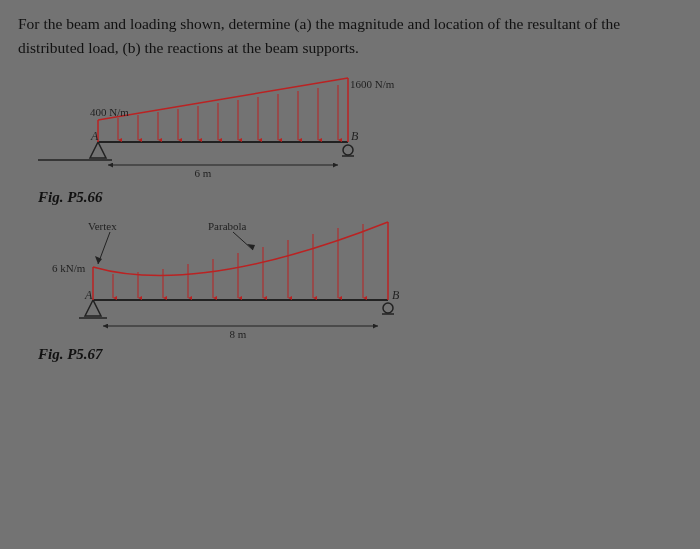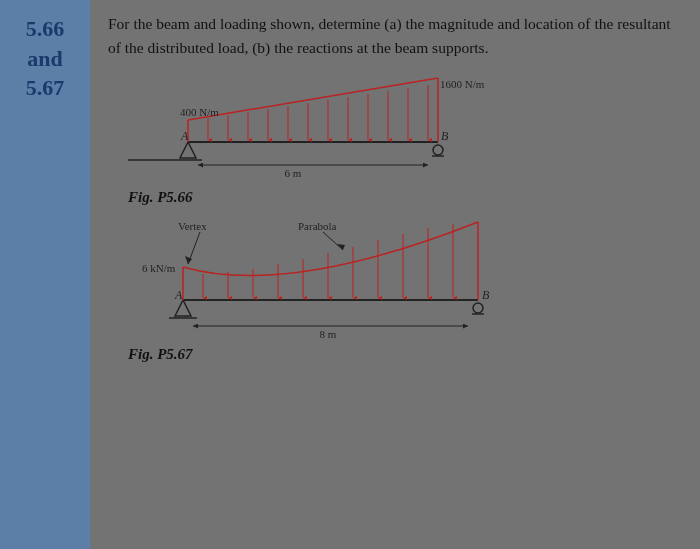--- a/index.html
+++ b/index.html
@@ -67,27 +67,20 @@
     }
     svg text {
       font-family: "Times New Roman", Times, serif;
     }
   </style>
 </head>
 <body>
 
 <div class="page">
 
-  <div class="left-bar">
-    <div class="problem-number">
-      <div>5.66</div>
-      <div>and</div>
-      <div>5.67</div>
-    </div>
-  </div>
 
   <div class="content-area">
     <div class="problem-text">For the beam and loading shown, determine (a) the magnitude and location of the resultant of the distributed load, (b) the reactions at the beam supports.</div>
 
     <div class="figures-row">
 
       <div class="fig-block">
         <svg width="380" height="115">
 
           <line x1="60" y1="72" x2="310" y2="72" stroke="#222" stroke-width="2"></line>

